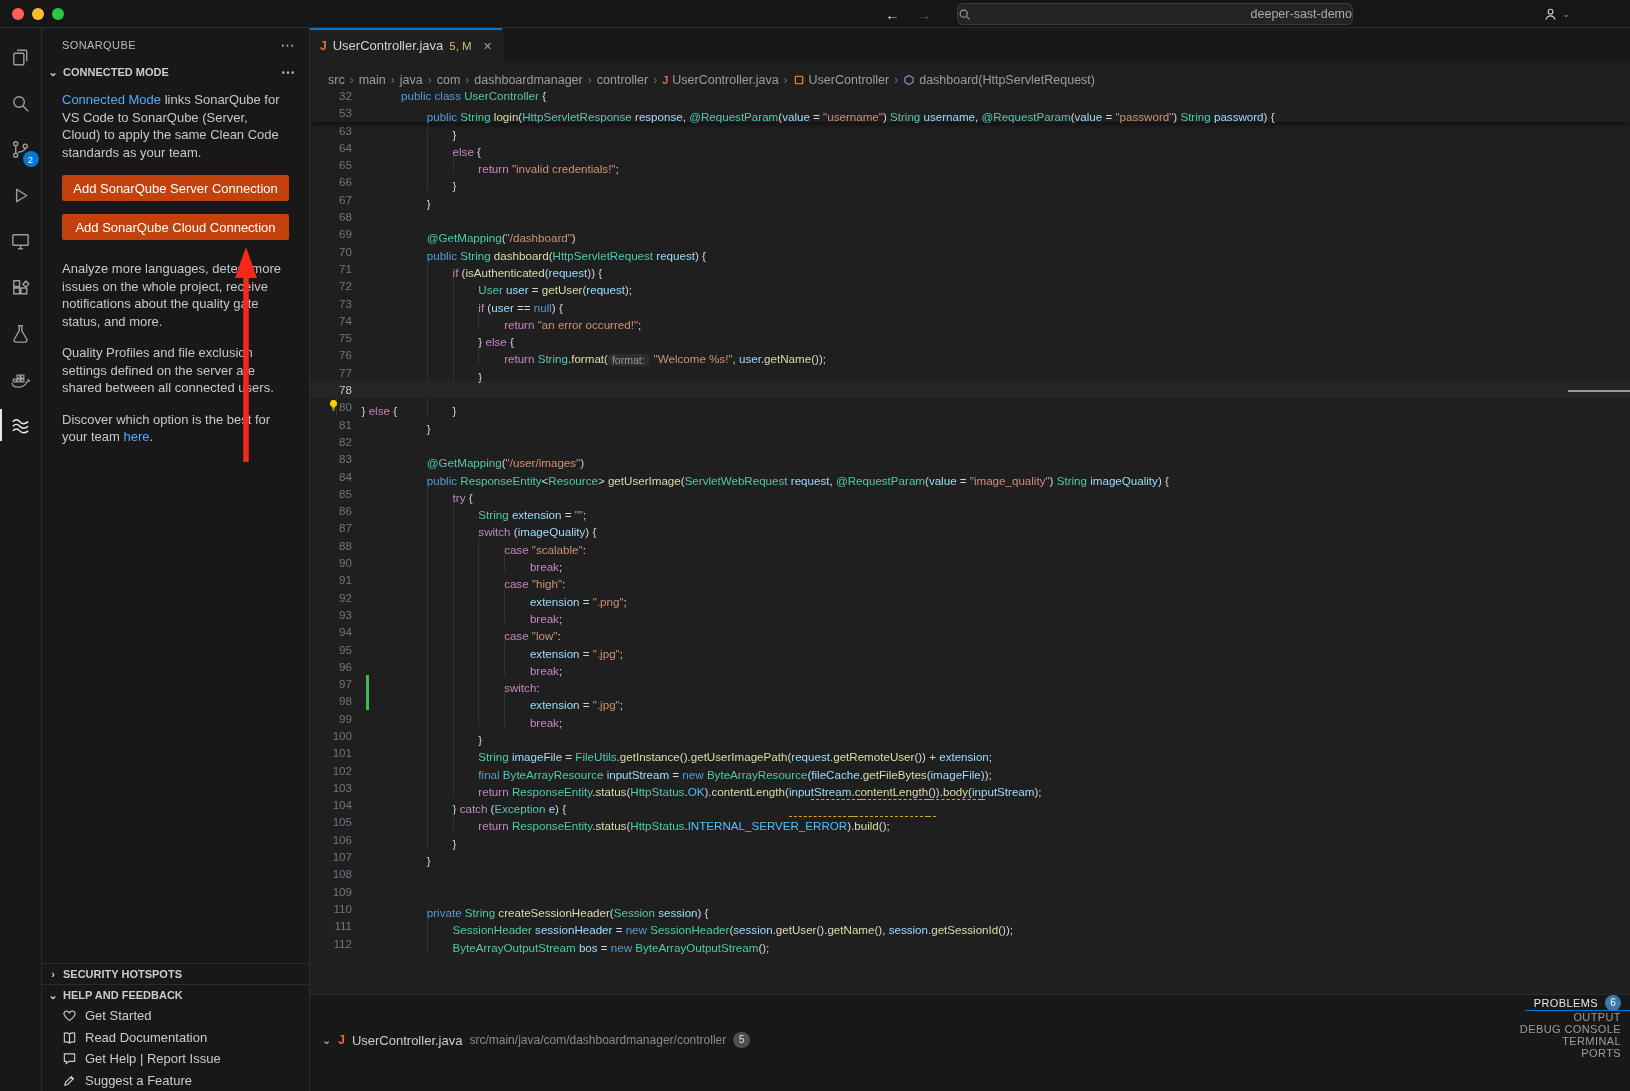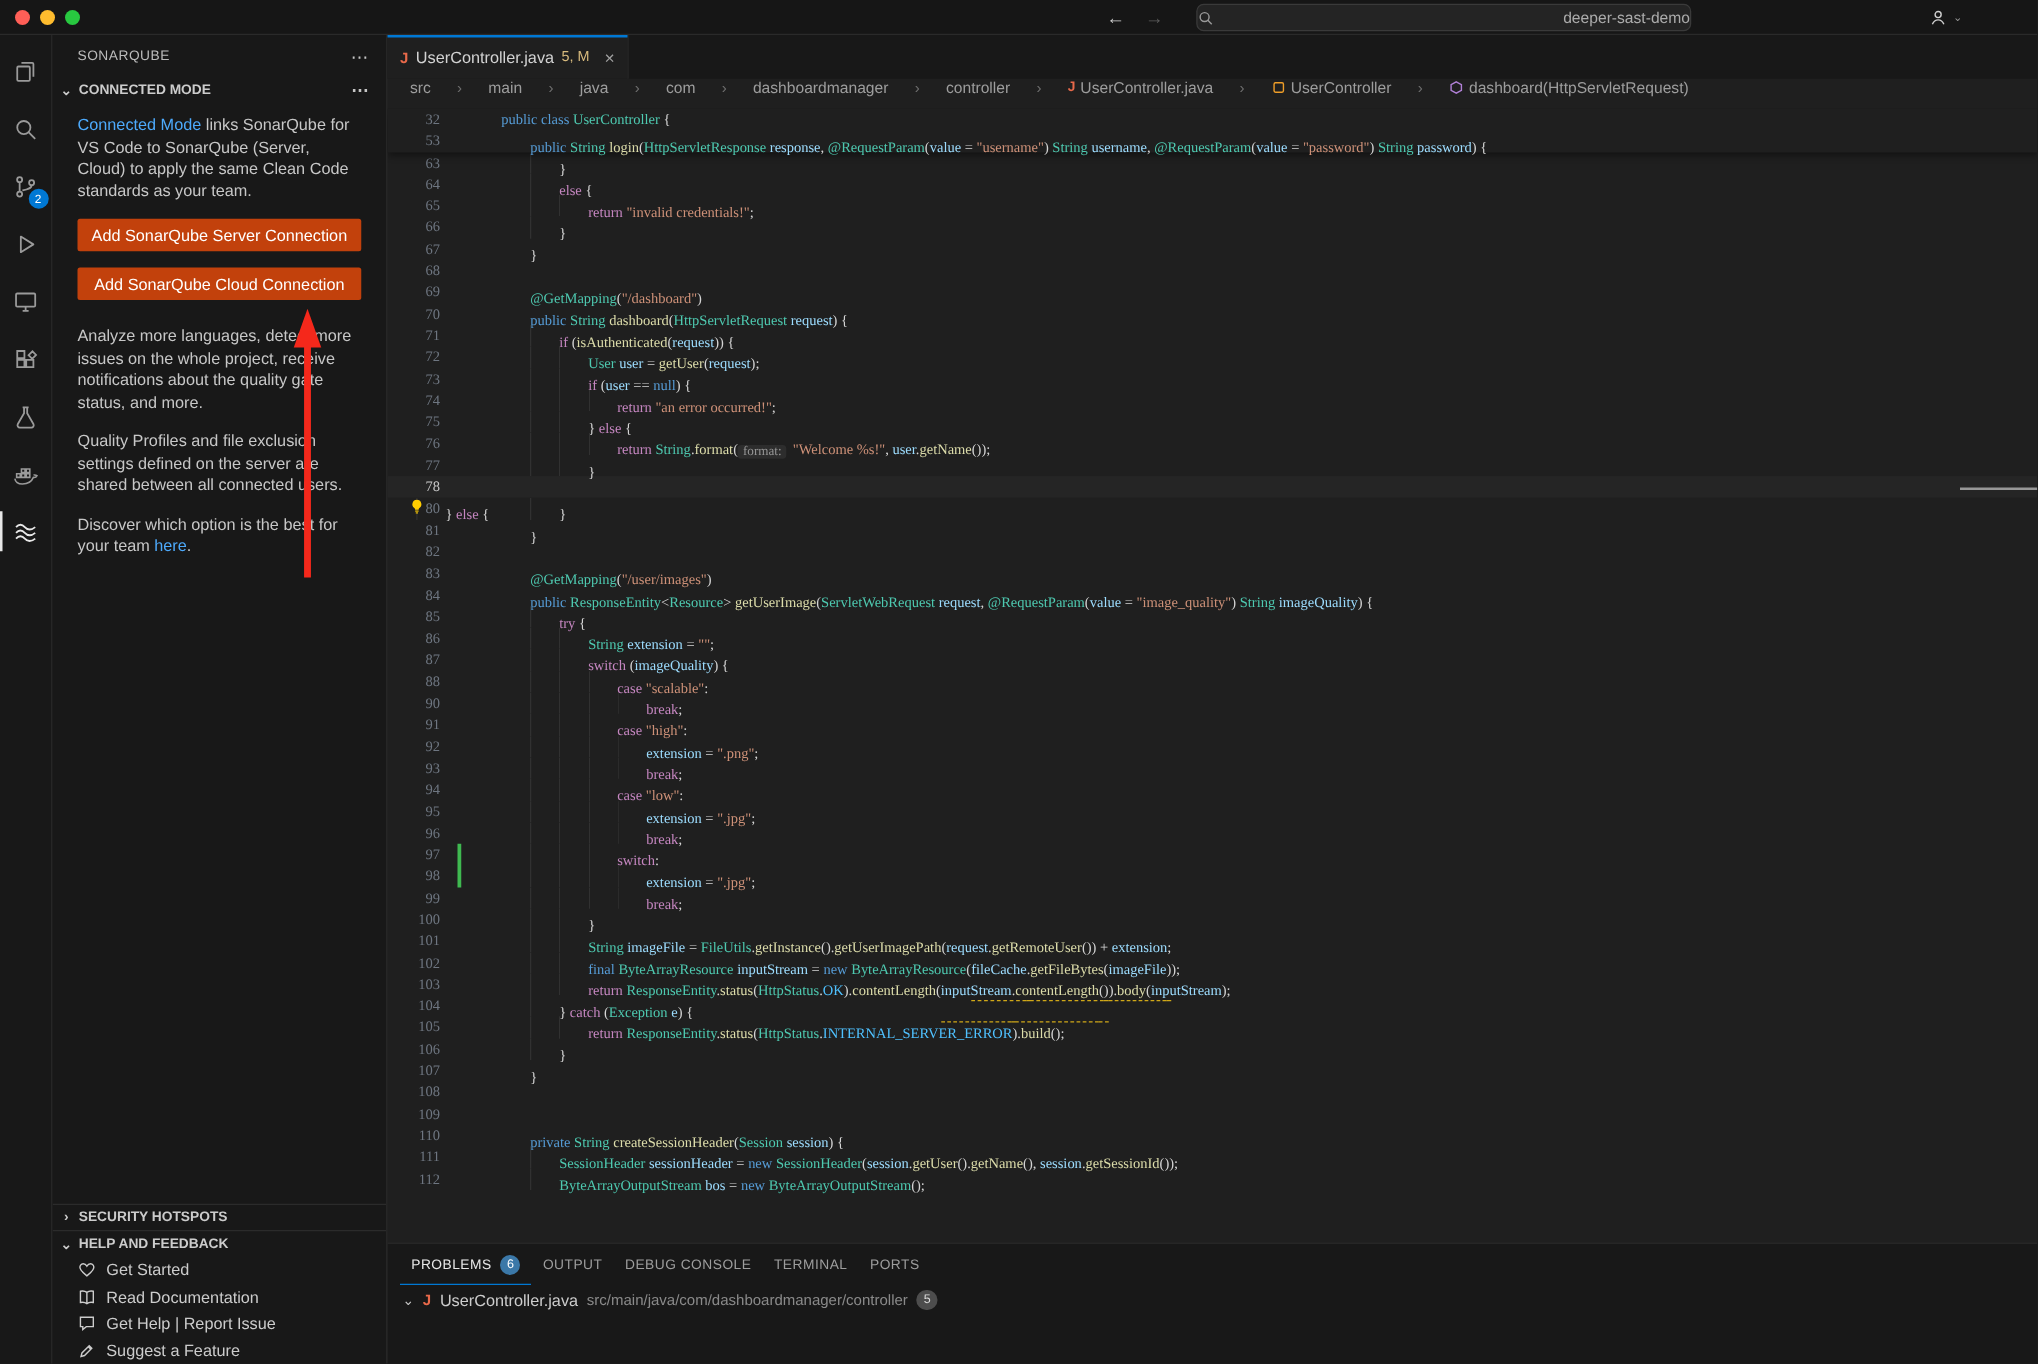--- a/index.html
+++ b/index.html
@@ -61,49 +61,49 @@
   .editor{flex:1; display:flex; flex-direction:column; background:#1f1f1f; min-width:0;}
   .tabbar{height:35px; background:#181818; display:flex; flex:none;}
   .tab{height:35px; display:flex; align-items:center; gap:6px; padding:0 10px; background:#1f1f1f;
     border-right:1px solid #252525; position:relative; cursor:pointer;}
   .tab.active::before{content:""; position:absolute; top:0; left:0; right:0; height:2px; background:#0078d4;}
   .j-glyph{color:#e8694a; font-weight:700; font-size:12px;}
   .tab-label{color:#d2d2d2; font-size:13px;}
   .tab-badge{color:#d7ba7d; font-size:11.5px;}
   .tab-close{color:#a0a0a0; font-size:14px; margin-left:6px; cursor:pointer;}
 
-  .breadcrumbs{height:24px; display:flex; align-items:flex-start; padding-left:18px; font-size:12.5px;
-    color:#9d9d9d; background:#1f1f1f; flex:none; white-space:nowrap;gap:16px;}
+  .breadcrumbs{height:24px; display:flex; align-items:flex-end; padding-left:18px; font-size:12.5px;
+    color:#9d9d9d; background:#1f1f1f; flex:none; white-space:nowrap;}
   .bc-item{display:flex; align-items:center; gap:4px; cursor:pointer;}
   .bc-sep{color:#6e6e6e; margin:0 5px; font-size:12px;}
   .bc-item .j-glyph{font-size:11px;}
 
   
-  .code-area{flex:1; position:relative; overflow:hidden; font-family:Liberation Serif, serif;
+  .code-area{flex:1; position:relative; overflow:hidden; font-family:Liberation Sans, sans-serif;
     font-size:11.6px; color:#d4d4d4;}
   .sticky{position:relative; z-index:2; background:#1f1f1f; box-shadow:0 3px 6px rgba(0,0,0,.45);}
   .cl{display:flex; height:17.3px; line-height:17.3px; white-space:pre;}
   .cl.cur{background:rgba(230,230,230,.035);flex-direction:column;}
   .ln{width:42px; flex:none; text-align:right; color:#6e7681;}
   .cl.cur .ln{color:#c6c6c6;}
   .deco{width:49px; flex:none; position:relative;}
   .gitbar{position:absolute; left:14px; top:0; bottom:0; width:3px; background:#3fb950;}
   .bulb{position:absolute; left:17px; top:1px;}
   .ct{flex:1; min-width:0;}
   .ind{display:inline-block; width:4ch; height:100%;}
   .ind.g{box-shadow:inset 1px 0 0 #313131;}
   .tk-k{color:#569cd6}.tk-c{color:#c586c0}.tk-t{color:#4ec9b0}.tk-f{color:#dcdcaa}
   .tk-s{color:#ce9178}.tk-v{color:#9cdcfe}.tk-p{color:#d4d4d4}.tk-cn{color:#4fc1ff}
   .tk-h{background:#2d2d2d; color:#969696; border-radius:3px; padding:0 4px; margin-right:5px; font-size:10.5px;}
   .tk-wu{border-bottom:1px dashed #d0a818; padding-bottom:18px;}
   .ruler-mark{position:absolute; top:303px; right:0; width:62px; height:2px; background:#bdbdbd; opacity:.75; z-index:3;}
 
   
   .panel{height:97px; background:#181818; border-top:1px solid #2b2b2b; flex:none;}
-  .panel-tabs{height:33px; display:flex; align-items:flex-end; padding-left:10px;}
+  .panel-tabs{height:33px; display:flex; align-items:flex-end; padding-left:10px;flex-direction:column;}
   .pt{padding:0 9px; height:100%; display:flex; align-items:center; gap:7px; font-size:11px;
     letter-spacing:.4px; color:#9d9d9d; cursor:pointer;}
   .pt.active{color:#e7e7e7; box-shadow:inset 0 -1px 0 #0078d4;}
   .pt-badge{background:#3b78a8; border-radius:9px; min-width:16px; height:16px; line-height:16px;
     text-align:center; font-size:10px; color:#fff; padding:0 4px; letter-spacing:0;}
   .panel-row{height:24px; display:flex; align-items:center; gap:7px; padding-left:12px; font-size:13px; color:#ccc; cursor:pointer;}
   .pr-chev{font-size:11px; color:#ccc;}
   .pr-path{color:#8a8a8a; font-size:12px;}
   .pr-badge{background:#4d4d4d; border-radius:9px; min-width:17px; height:16px; line-height:16px;
     text-align:center; font-size:10px; color:#ddd; padding:0 5px;}

